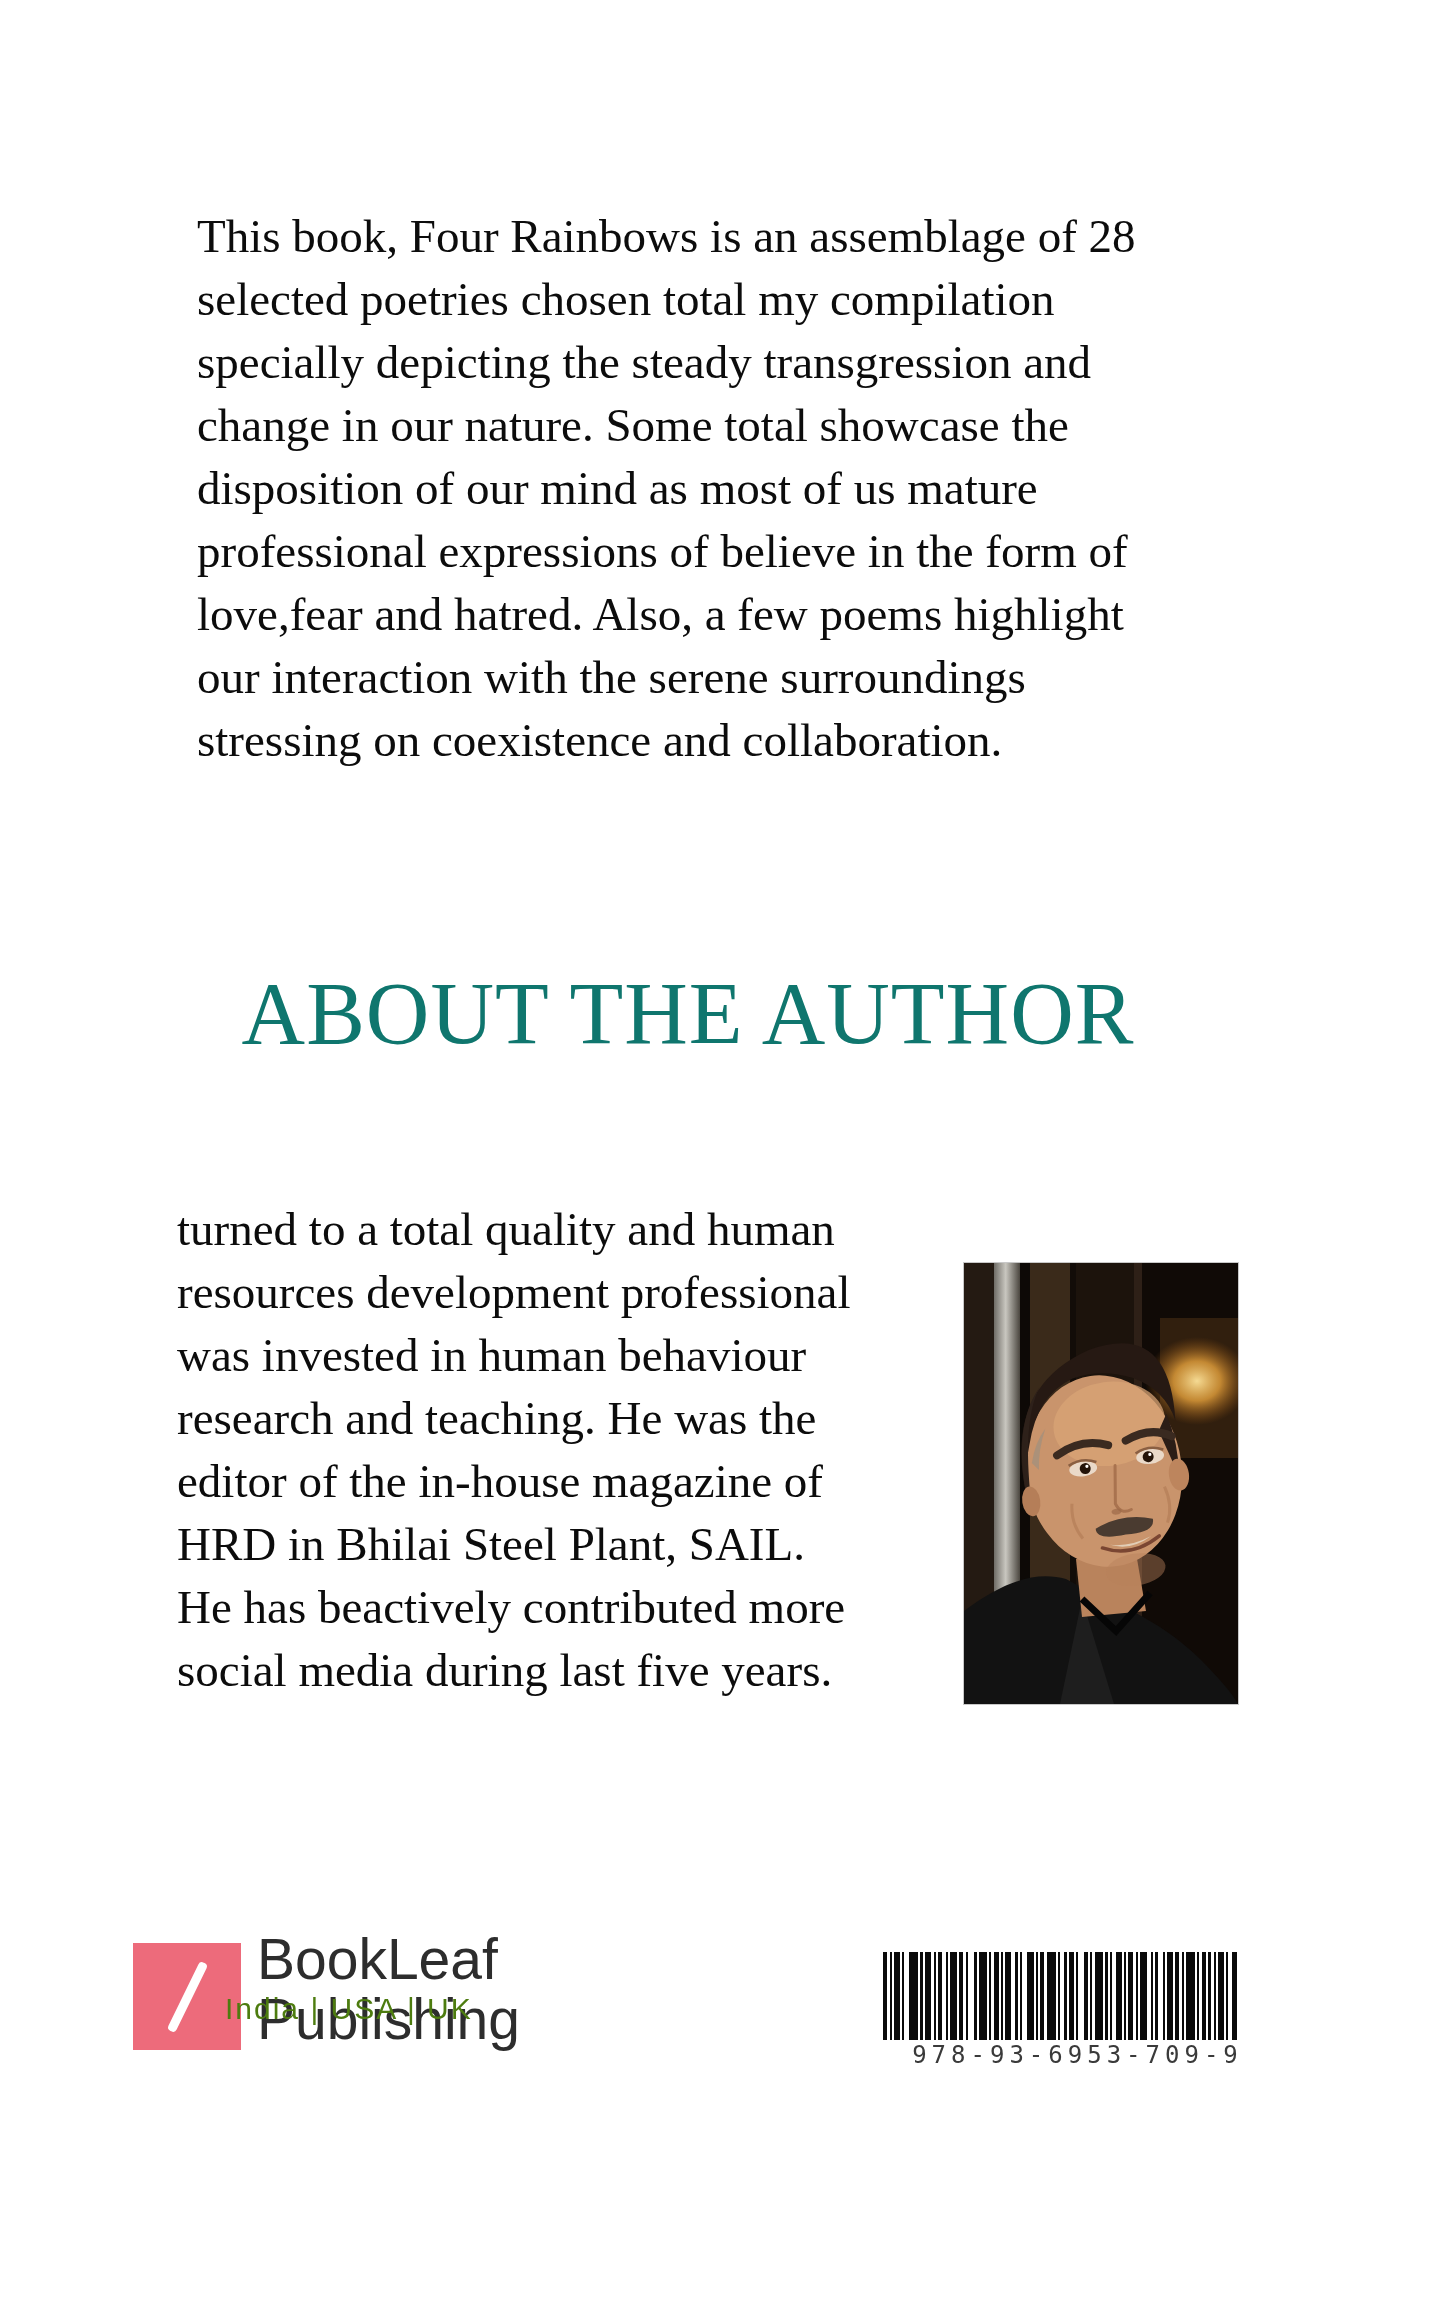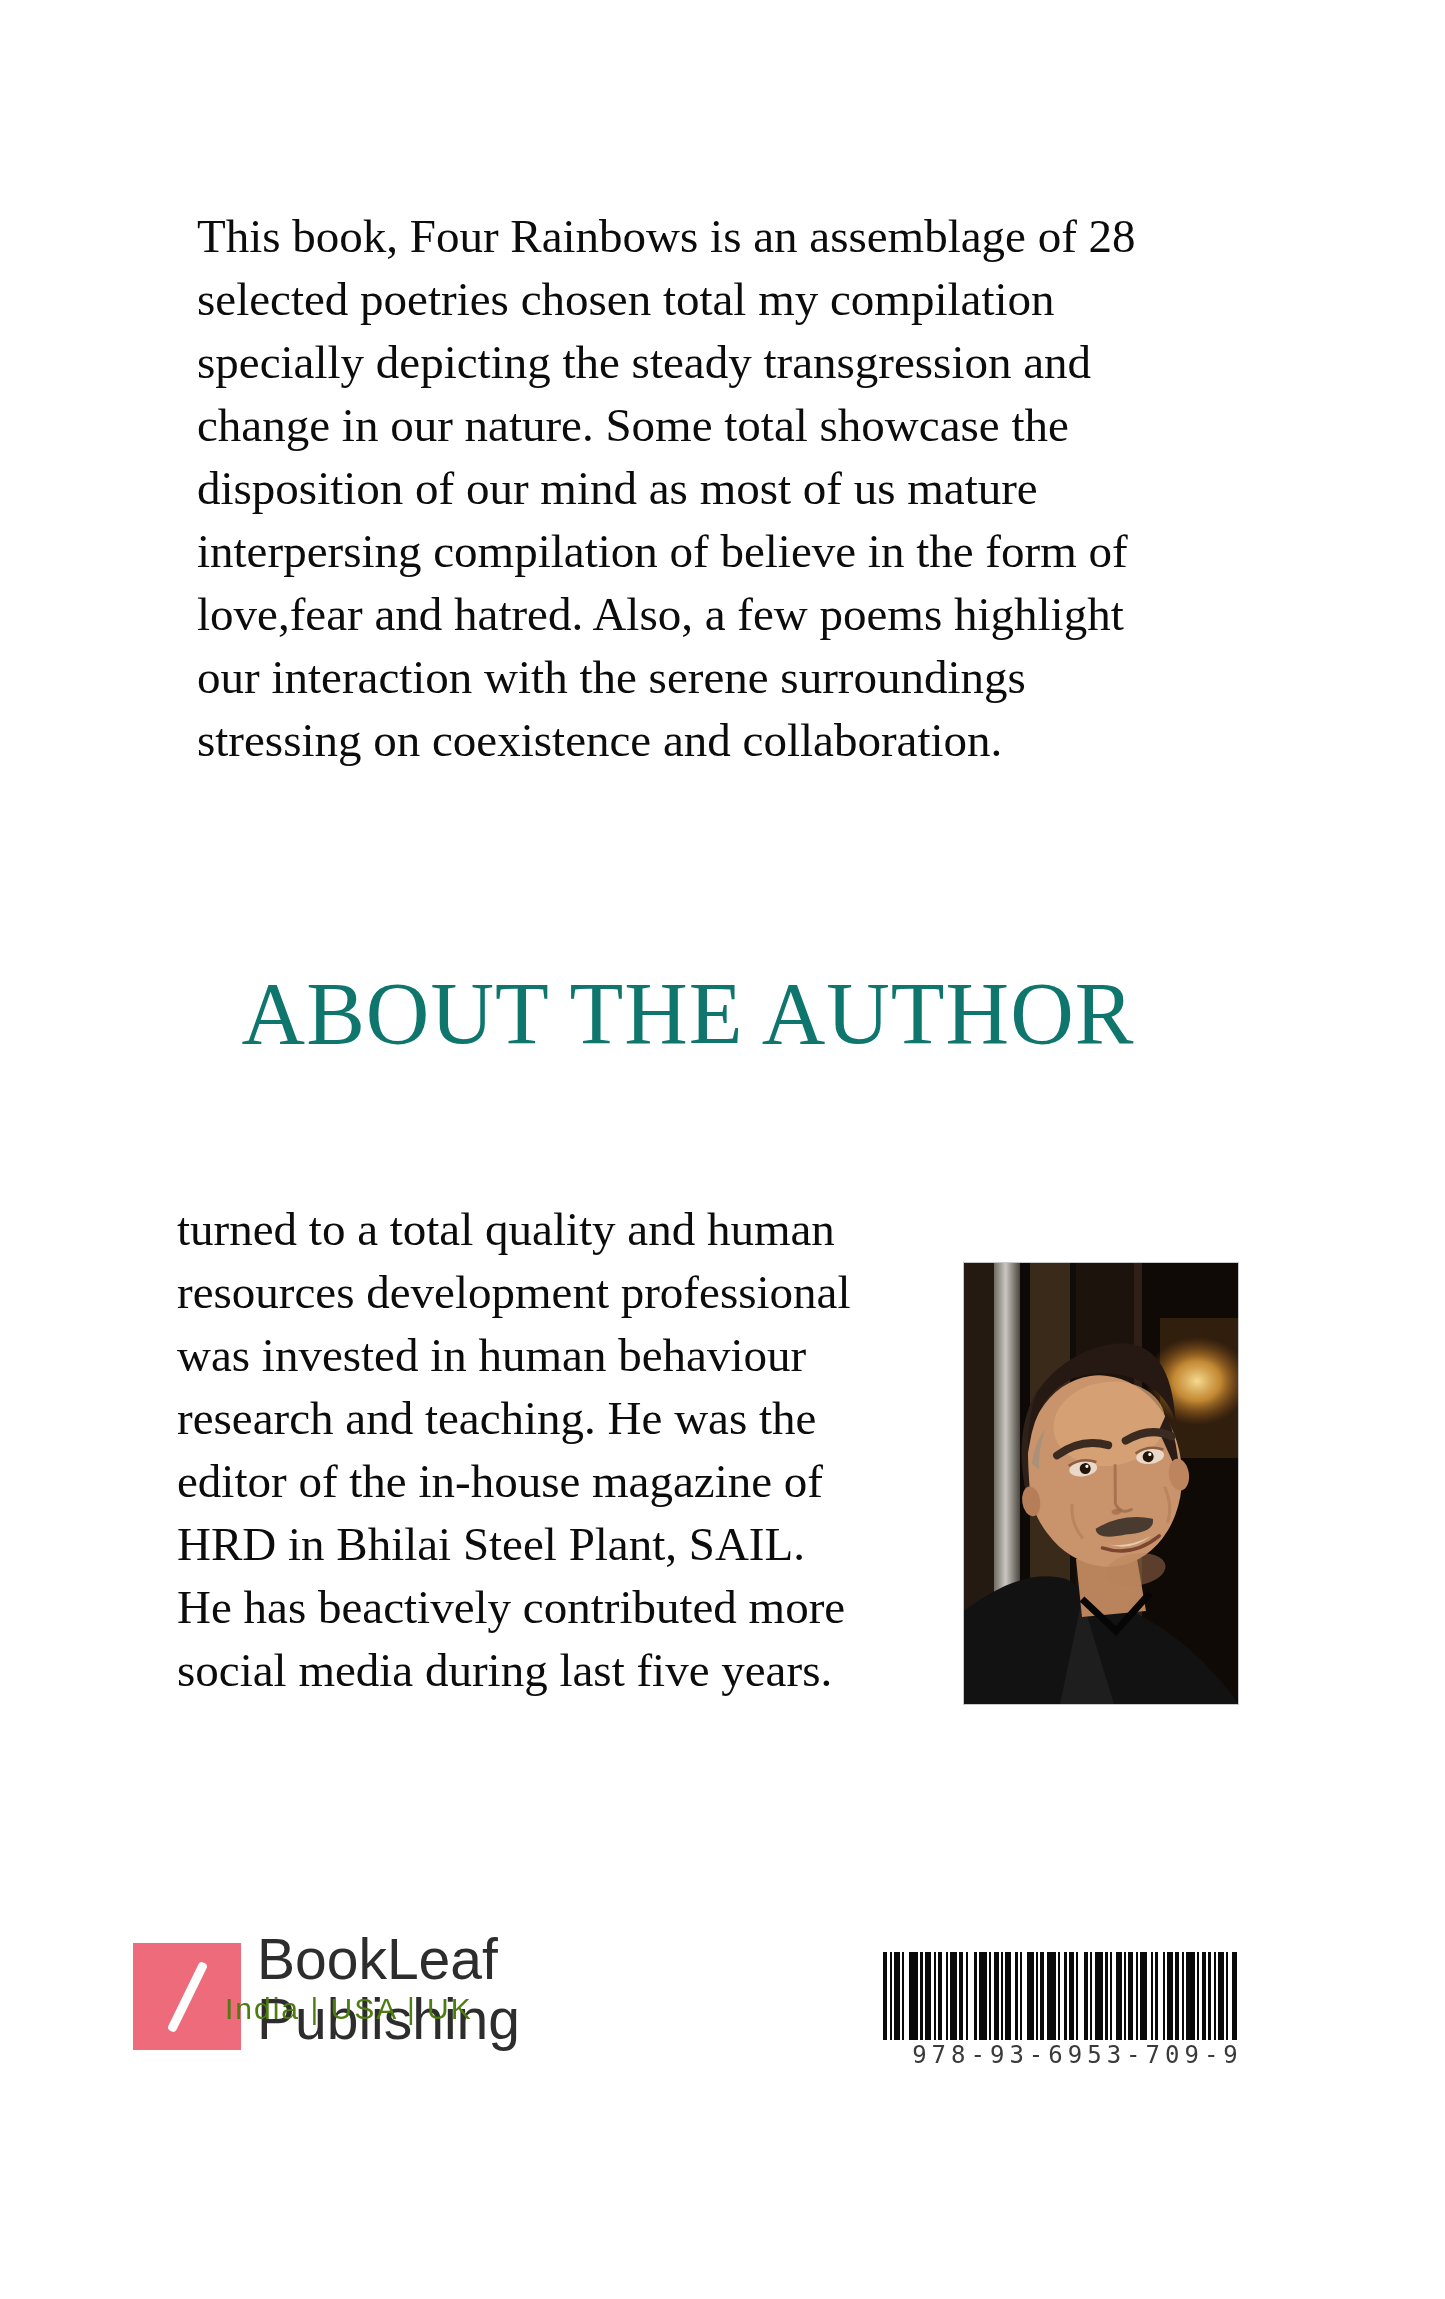--- a/index.html
+++ b/index.html
@@ -95,21 +95,21 @@
 <body>
 
 <div class="cover">
 
   <div class="textblock desc">
     <div class="line">This book, Four Rainbows is an assemblage of 28</div>
     <div class="line">selected poetries chosen total my compilation</div>
     <div class="line">specially depicting the steady transgression and</div>
     <div class="line">change in our nature. Some total showcase the</div>
     <div class="line">disposition of our mind as most of us mature</div>
-    <div class="line">interpersing compilation of believe in the form of</div>
+    <div class="line">professional expressions of believe in the form of</div>
     <div class="line">love,fear and hatred. Also, a few poems highlight</div>
     <div class="line">our interaction with the serene surroundings</div>
     <div class="line">stressing on coexistence and collaboration.</div>
   </div>
 
   <div class="heading">ABOUT THE AUTHOR</div>
 
   <div class="textblock bio">
     <div class="line">turned to a total quality and human</div>
     <div class="line">resources development professional</div>

